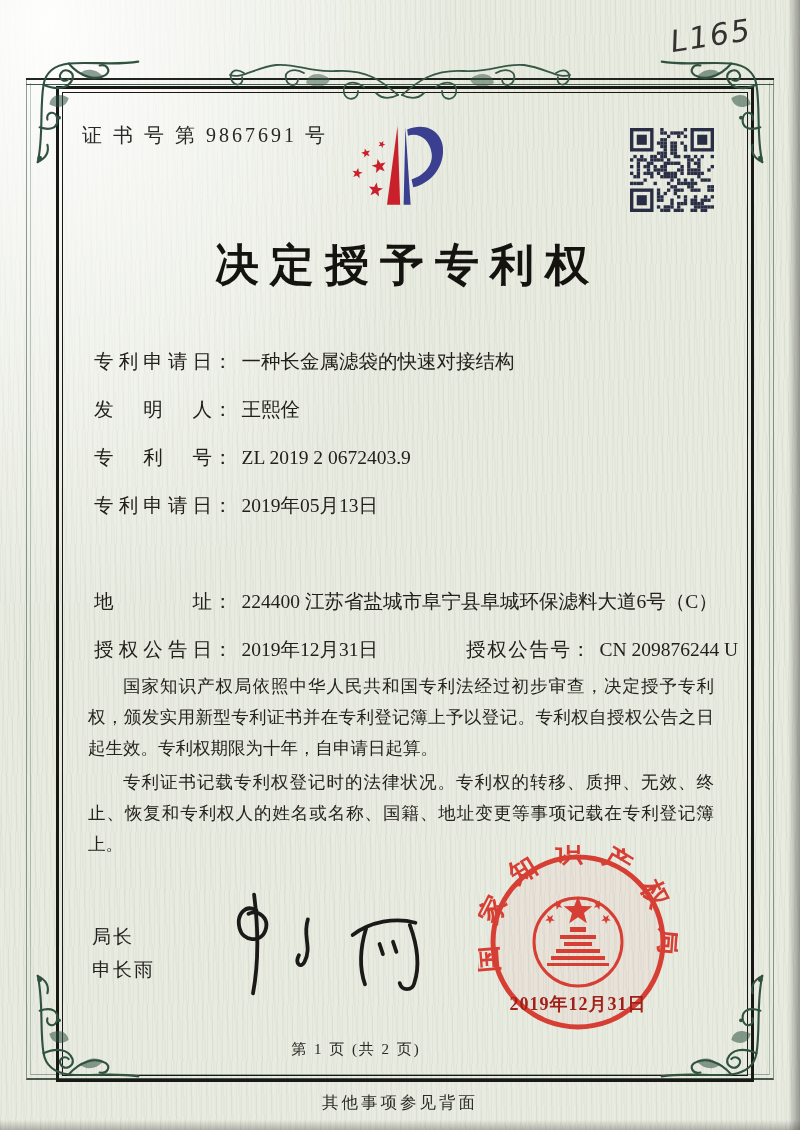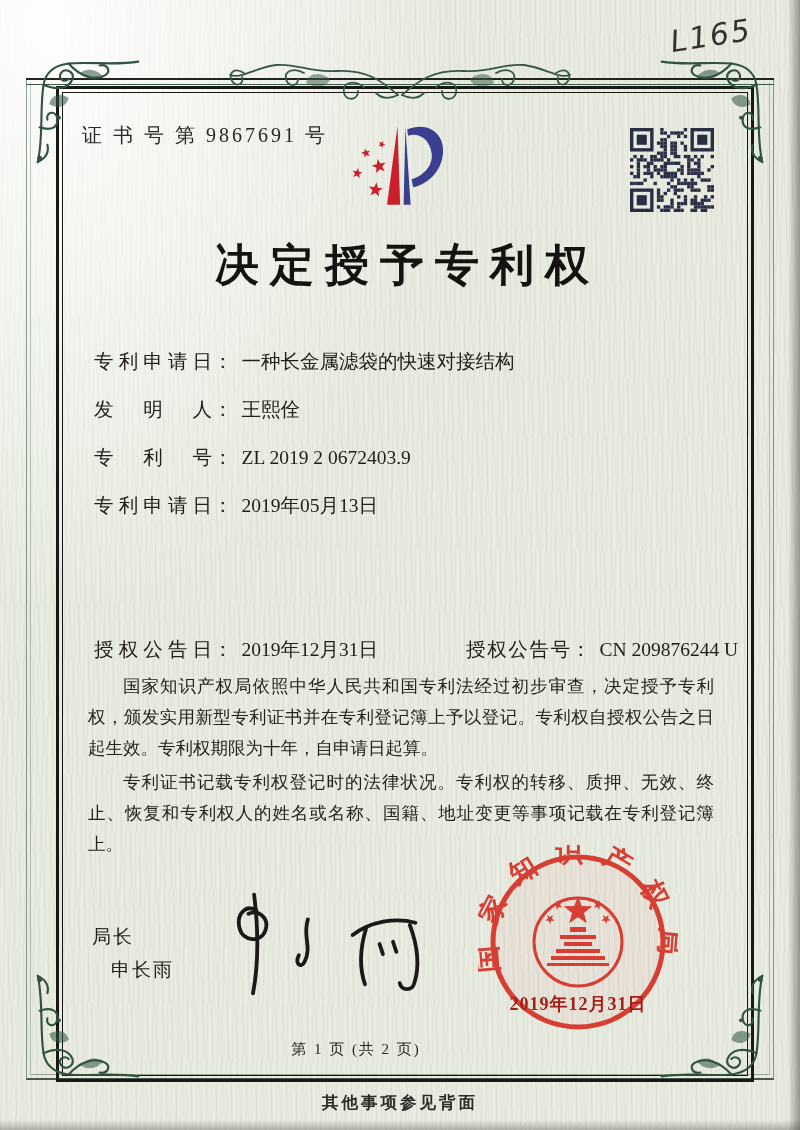--- a/index.html
+++ b/index.html
@@ -56,31 +56,31 @@
   .j5{width:104px;}
   .colon{margin:0 2px 0 1px;}
   .val{margin-left:7px;}
   .pair2{position:absolute;left:372px;top:0;}
 
   .paras{position:absolute;left:88px;top:671px;width:626px;z-index:4;}
   .paras p{margin:0 0 3px 0;font-size:17.5px;line-height:31px;text-indent:2em;
     text-align:justify;color:#26231f;}
 
   .sig-title{position:absolute;left:92px;top:924px;font-size:19px;letter-spacing:2px;z-index:4;}
-  .sig-name{position:absolute;left:92px;top:957px;font-size:19px;letter-spacing:2px;z-index:4;margin-left:19px;}
+  .sig-name{position:absolute;left:92px;top:957px;font-size:19px;letter-spacing:2px;z-index:4;}
   .signature{position:absolute;left:212px;top:888px;width:250px;height:112px;z-index:5;}
 
   .seal{position:absolute;left:478px;top:845px;width:200px;height:200px;z-index:6;opacity:.88;}
   .seal-date{position:absolute;left:470px;top:992px;width:216px;text-align:center;
     font-size:18px;letter-spacing:1px;color:#a12119;font-weight:bold;z-index:7;}
 
   .page-foot{position:absolute;left:56px;top:1040px;width:600px;text-align:center;
     font-size:15px;letter-spacing:2px;z-index:4;color:#2a2825;}
   .back-note{position:absolute;left:0;top:1092px;width:800px;text-align:center;
-    font-size:16.5px;letter-spacing:3px;z-index:4;color:#2e2b27;font-weight:bold;}
+    font-size:16.5px;letter-spacing:3px;z-index:4;color:#2e2b27;}
 </style>
 </head>
 <body>
 
 <div class="photo">
 
   <div class="handwriting">L165</div>
 
   <svg width="0" height="0" style="position:absolute" aria-hidden="true">
     <defs>
@@ -371,20 +371,23 @@
   </div>
   <div class="row" style="top:396px">
     <span class="lbl j6">发明人</span><span class="colon">：</span><span class="val">王熙佺</span>
   </div>
   <div class="row" style="top:444px">
     <span class="lbl j6">专利号</span><span class="colon">：</span><span class="val">ZL 2019 2 0672403.9</span>
   </div>
   <div class="row" style="top:492px">
     <span class="lbl j6">专利申请日</span><span class="colon">：</span><span class="val">2019年05月13日</span>
   </div>
+  <div class="row" style="top:588px">
+    <span class="lbl j6">地址</span><span class="colon">：</span><span class="val">224400 江苏省盐城市阜宁县阜城环保滤料大道6号（C）</span>
+  </div>
   <div class="row" style="top:636px">
     <span class="lbl j6">授权公告日</span><span class="colon">：</span><span class="val">2019年12月31日</span>
     <span class="pair2">
       <span class="lbl j5">授权公告号</span><span class="colon">：</span><span class="val">CN 209876244 U</span>
     </span>
   </div>
 
   <div class="paras">
     <p>国家知识产权局依照中华人民共和国专利法经过初步审查，决定授予专利权，颁发实用新型专利证书并在专利登记簿上予以登记。专利权自授权公告之日起生效。专利权期限为十年，自申请日起算。</p>
     <p>专利证书记载专利权登记时的法律状况。专利权的转移、质押、无效、终止、恢复和专利权人的姓名或名称、国籍、地址变更等事项记载在专利登记簿上。</p>

